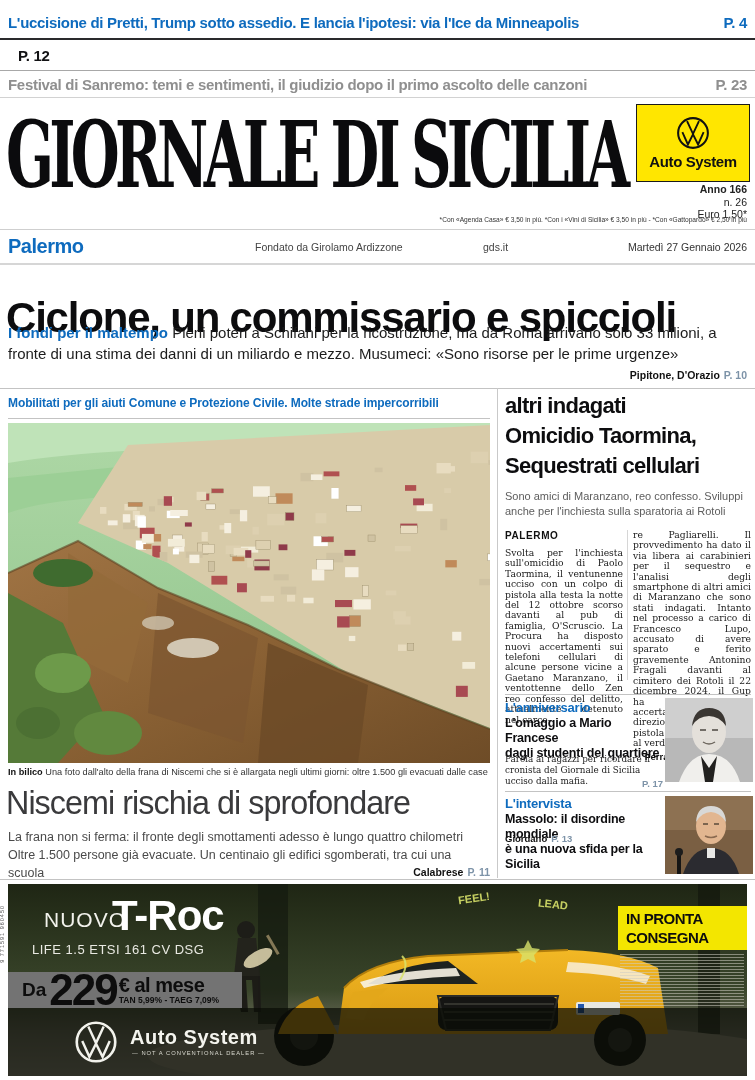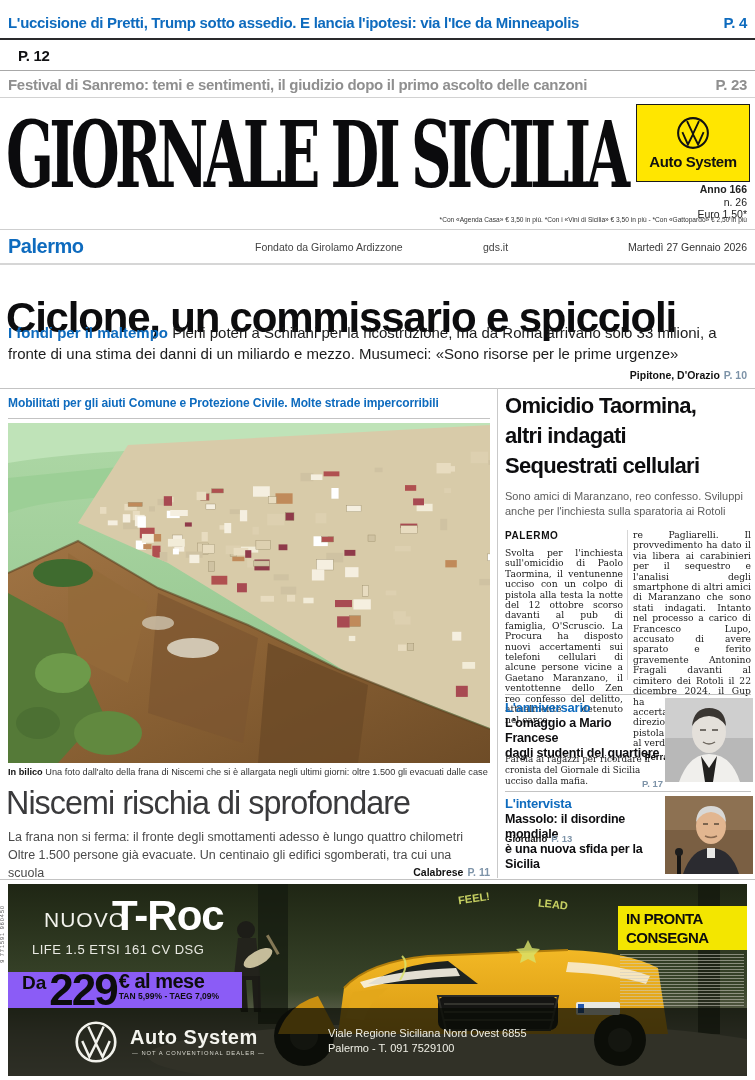--- a/index.html
+++ b/index.html
@@ -41,21 +41,21 @@
   .sec-kicker{font-size:13px;font-weight:bold;color:#0e6bbe;letter-spacing:-0.2px;}
   .sec-h{font-size:12.5px;line-height:15px;font-weight:bold;color:#0d0d0f;letter-spacing:-0.2px;}
   .sec-txt{font-family:"DejaVu Serif",serif;font-size:8.8px;line-height:11px;color:#222;}
   .sec-pg{font-size:9.5px;font-weight:bold;color:#7d93a8;}
   .portrait{position:absolute;width:88px;height:80px;overflow:hidden;}
   
   .ad{position:absolute;left:8px;top:884px;width:739px;height:192px;overflow:hidden;background:#2a3119;}
   .ad .nuovo{position:absolute;left:24px;top:24px;font-size:21px;color:#f2f2ec;letter-spacing:1px;margin-left:12px;}
   .ad .model{position:absolute;left:104px;top:8px;font-size:42px;font-weight:bold;color:#fff;letter-spacing:-1px;}
   .ad .trim{position:absolute;left:24px;top:58px;font-size:13px;color:#e9e9e2;letter-spacing:0.5px;}
-  .pricebox{position:absolute;left:0px;top:88px;width:220px;height:36px;background:#8b5cf6;display:flex;align-items:flex-start;padding-left:14px;}
+  .pricebox{position:absolute;left:0px;top:88px;width:220px;height:36px;background:#737373;display:flex;align-items:center;padding-left:14px;}
   .pricebox .da{font-size:19px;font-weight:bold;color:#0d0d0d;margin-right:3px;}
   .pricebox .num{font-size:44px;font-weight:bold;color:#0d0d0d;letter-spacing:-2px;line-height:36px;}
   .pricebox .col{display:flex;flex-direction:column;margin-left:2px;}
   .pricebox .unit{font-size:20px;font-weight:bold;color:#0d0d0d;line-height:19px;letter-spacing:-0.5px;}
   .pricebox .rates{font-size:8.5px;font-weight:bold;color:#0d0d0d;}
   .readybox{position:absolute;left:610px;top:22px;width:122px;height:44px;background:#f3e600;display:flex;flex-direction:column;justify-content:center;padding-left:8px;}
   .readybox div{font-size:15px;font-weight:bold;color:#0d0d0d;line-height:19px;letter-spacing:-0.5px;}
   .legal{position:absolute;left:612px;top:70px;width:124px;height:52px;opacity:0.55;
     background:repeating-linear-gradient(#cfcdc2 0px,#cfcdc2 1px,transparent 1px,transparent 3px);}
   .adfooter{position:absolute;left:0;top:124px;width:739px;height:68px;background:rgba(10,12,6,0.72);}
@@ -282,22 +282,22 @@
 <h2 class="niscemi-h" style="margin:0;">Niscemi rischia di sprofondare</h2>
 <div class="niscemi-deck">
   <div>La frana non si ferma: il fronte degli smottamenti adesso è lungo quattro chilometri</div>
   <div>Oltre 1.500 persone già evacuate. Un centinaio gli edifici sgomberati, tra cui una scuola</div>
 </div>
 <div class="abs byline" style="left:8px;top:866px;width:482px;text-align:right;">
   <span>Calabrese</span><span class="pg">P. 11</span>
 </div>
 
 <div class="crime-h">
+  <div>altri indagati</div>
   <div>Omicidio Taormina,</div>
-  <div>altri indagati</div>
   <div>Sequestrati cellulari</div>
 </div>
 <div class="crime-deck">Sono amici di Maranzano, reo confesso. Sviluppi anche per l'inchiesta sulla sparatoria ai Rotoli</div>
 
 <div class="abs" style="left:505px;top:530px;width:118px;">
   <div class="palermo" style="margin-bottom:7px;">PALERMO</div>
   <div class="bodytxt">Svolta per l'inchiesta sull'omicidio di Paolo Taormina, il ventunenne ucciso con un colpo di pistola alla testa la notte del 12 ottobre scorso davanti al pub di famiglia, O'Scruscio. La Procura ha disposto nuovi accertamenti sui telefoni cellulari di alcune persone vicine a Gaetano Maranzano, il ventottenne dello Zen reo confesso del delitto, attualmente detenuto nel carce-</div>
 </div>
 <div class="vline" style="left:627px;top:530px;height:150px;background:#d6d6d6;"></div>
 <div class="abs" style="left:633px;top:530px;width:118px;">
@@ -431,20 +431,16 @@
     <div>CONSEGNA</div>
   </div>
   <div class="legal"></div>
 
   <div class="adfooter">
     <svg class="abs" style="left:66px;top:12px;color:#f2f2ec;" width="44" height="44">
         <use href="#vwmark" width="44" height="44"></use>
       </svg>
     <div class="dealer">Auto System</div>
     <div class="tag">—&nbsp;<span>NOT A CONVENTIONAL DEALER</span>&nbsp;—</div>
-    <div class="addr">
-      <div>Viale Regione Siciliana Nord Ovest 6855</div>
-      <div>Palermo - T. 091 7529100</div>
-    </div>
   </div>
 </div>
 
 <div class="barcode-side">9 771591 960450</div>
 
 </body></html>

